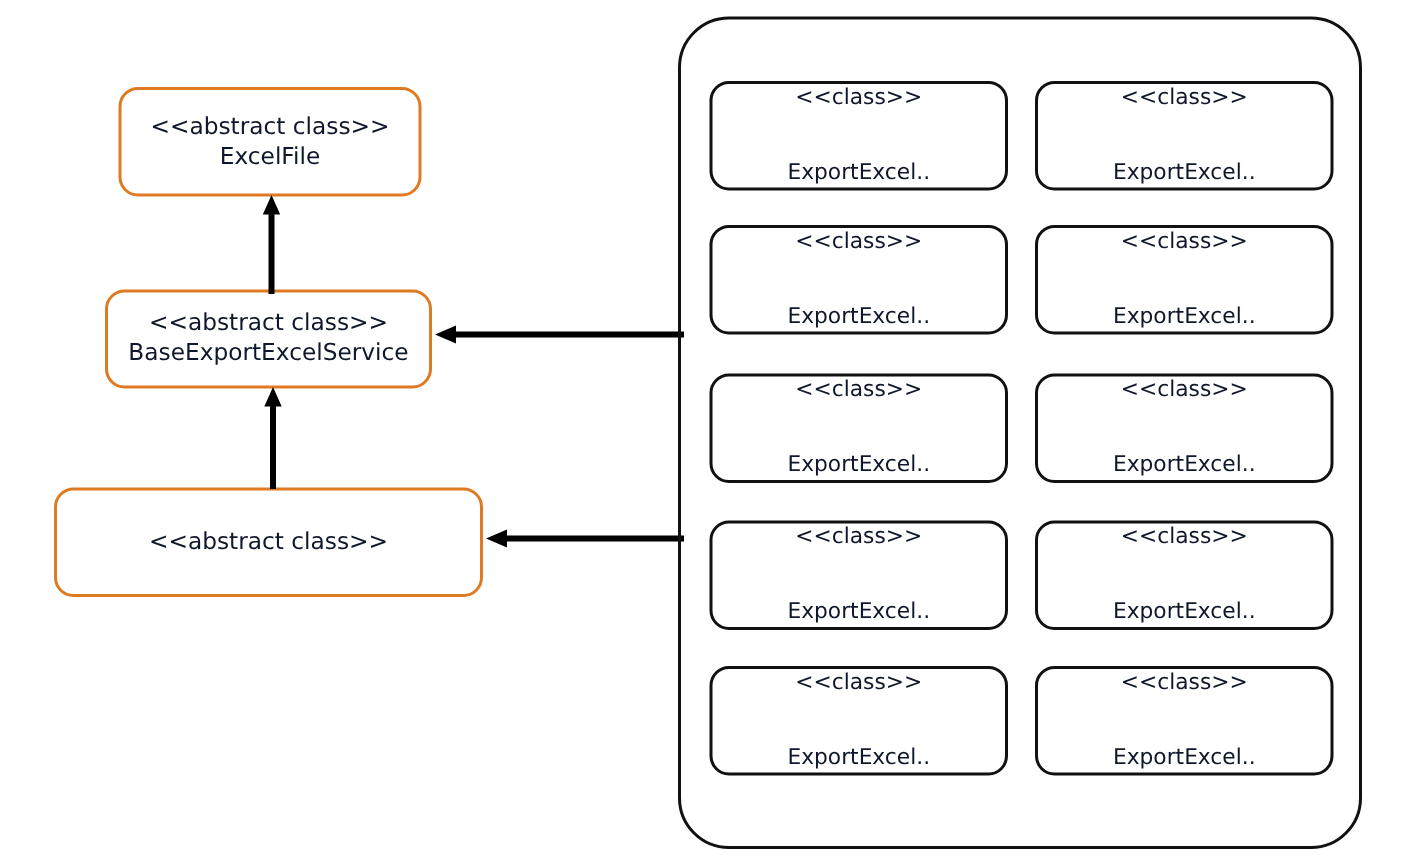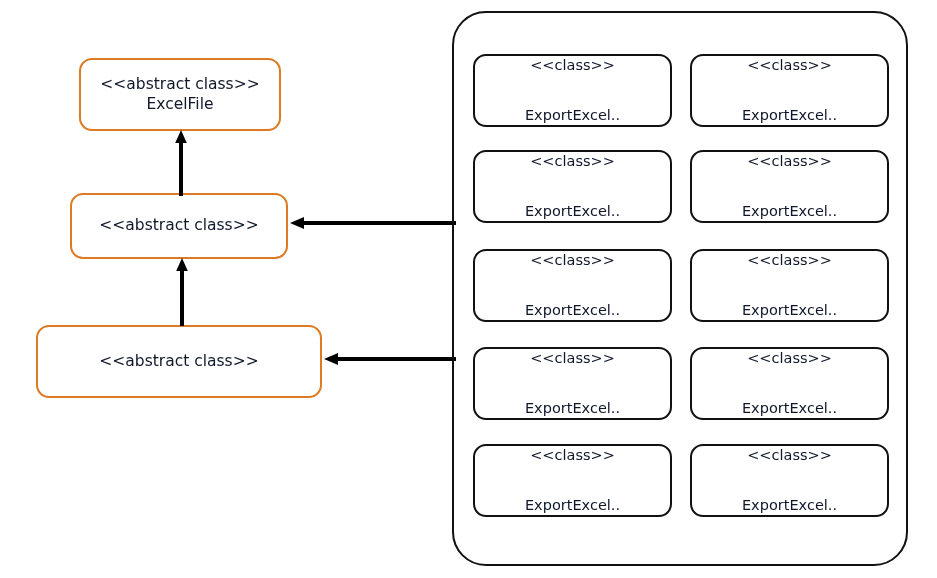--- a/index.html
+++ b/index.html
@@ -74,20 +74,21 @@
 
 <div id="diagram">
 
   <div class="node abstract-node" style="left:79px; top:58px; width:202px; height:73px;">
     <span class="stereotype">&lt;&lt;abstract class&gt;&gt;</span>
     <span class="cname">ExcelFile</span>
   </div>
 
   <div class="node abstract-node" style="left:70px; top:193px; width:218px; height:66px;">
     <span class="stereotype">&lt;&lt;abstract class&gt;&gt;</span>
+    <span class="cname">BaseExportExcelService</span>
   </div>
 
   <div class="node abstract-node" style="left:36px; top:325px; width:286px; height:73px;">
     <span class="stereotype">&lt;&lt;abstract class&gt;&gt;</span>
   </div>
 
   <div class="connector" style="left:172px; top:128px; width:20px; height:70px;">
     <svg width="20" height="70" viewBox="0 0 20 70">
       <line x1="9" y1="68" x2="9" y2="13" stroke="#000000" stroke-width="4"></line>
       <polygon points="9,2 3.2,15 14.8,15" fill="#000000"></polygon>

